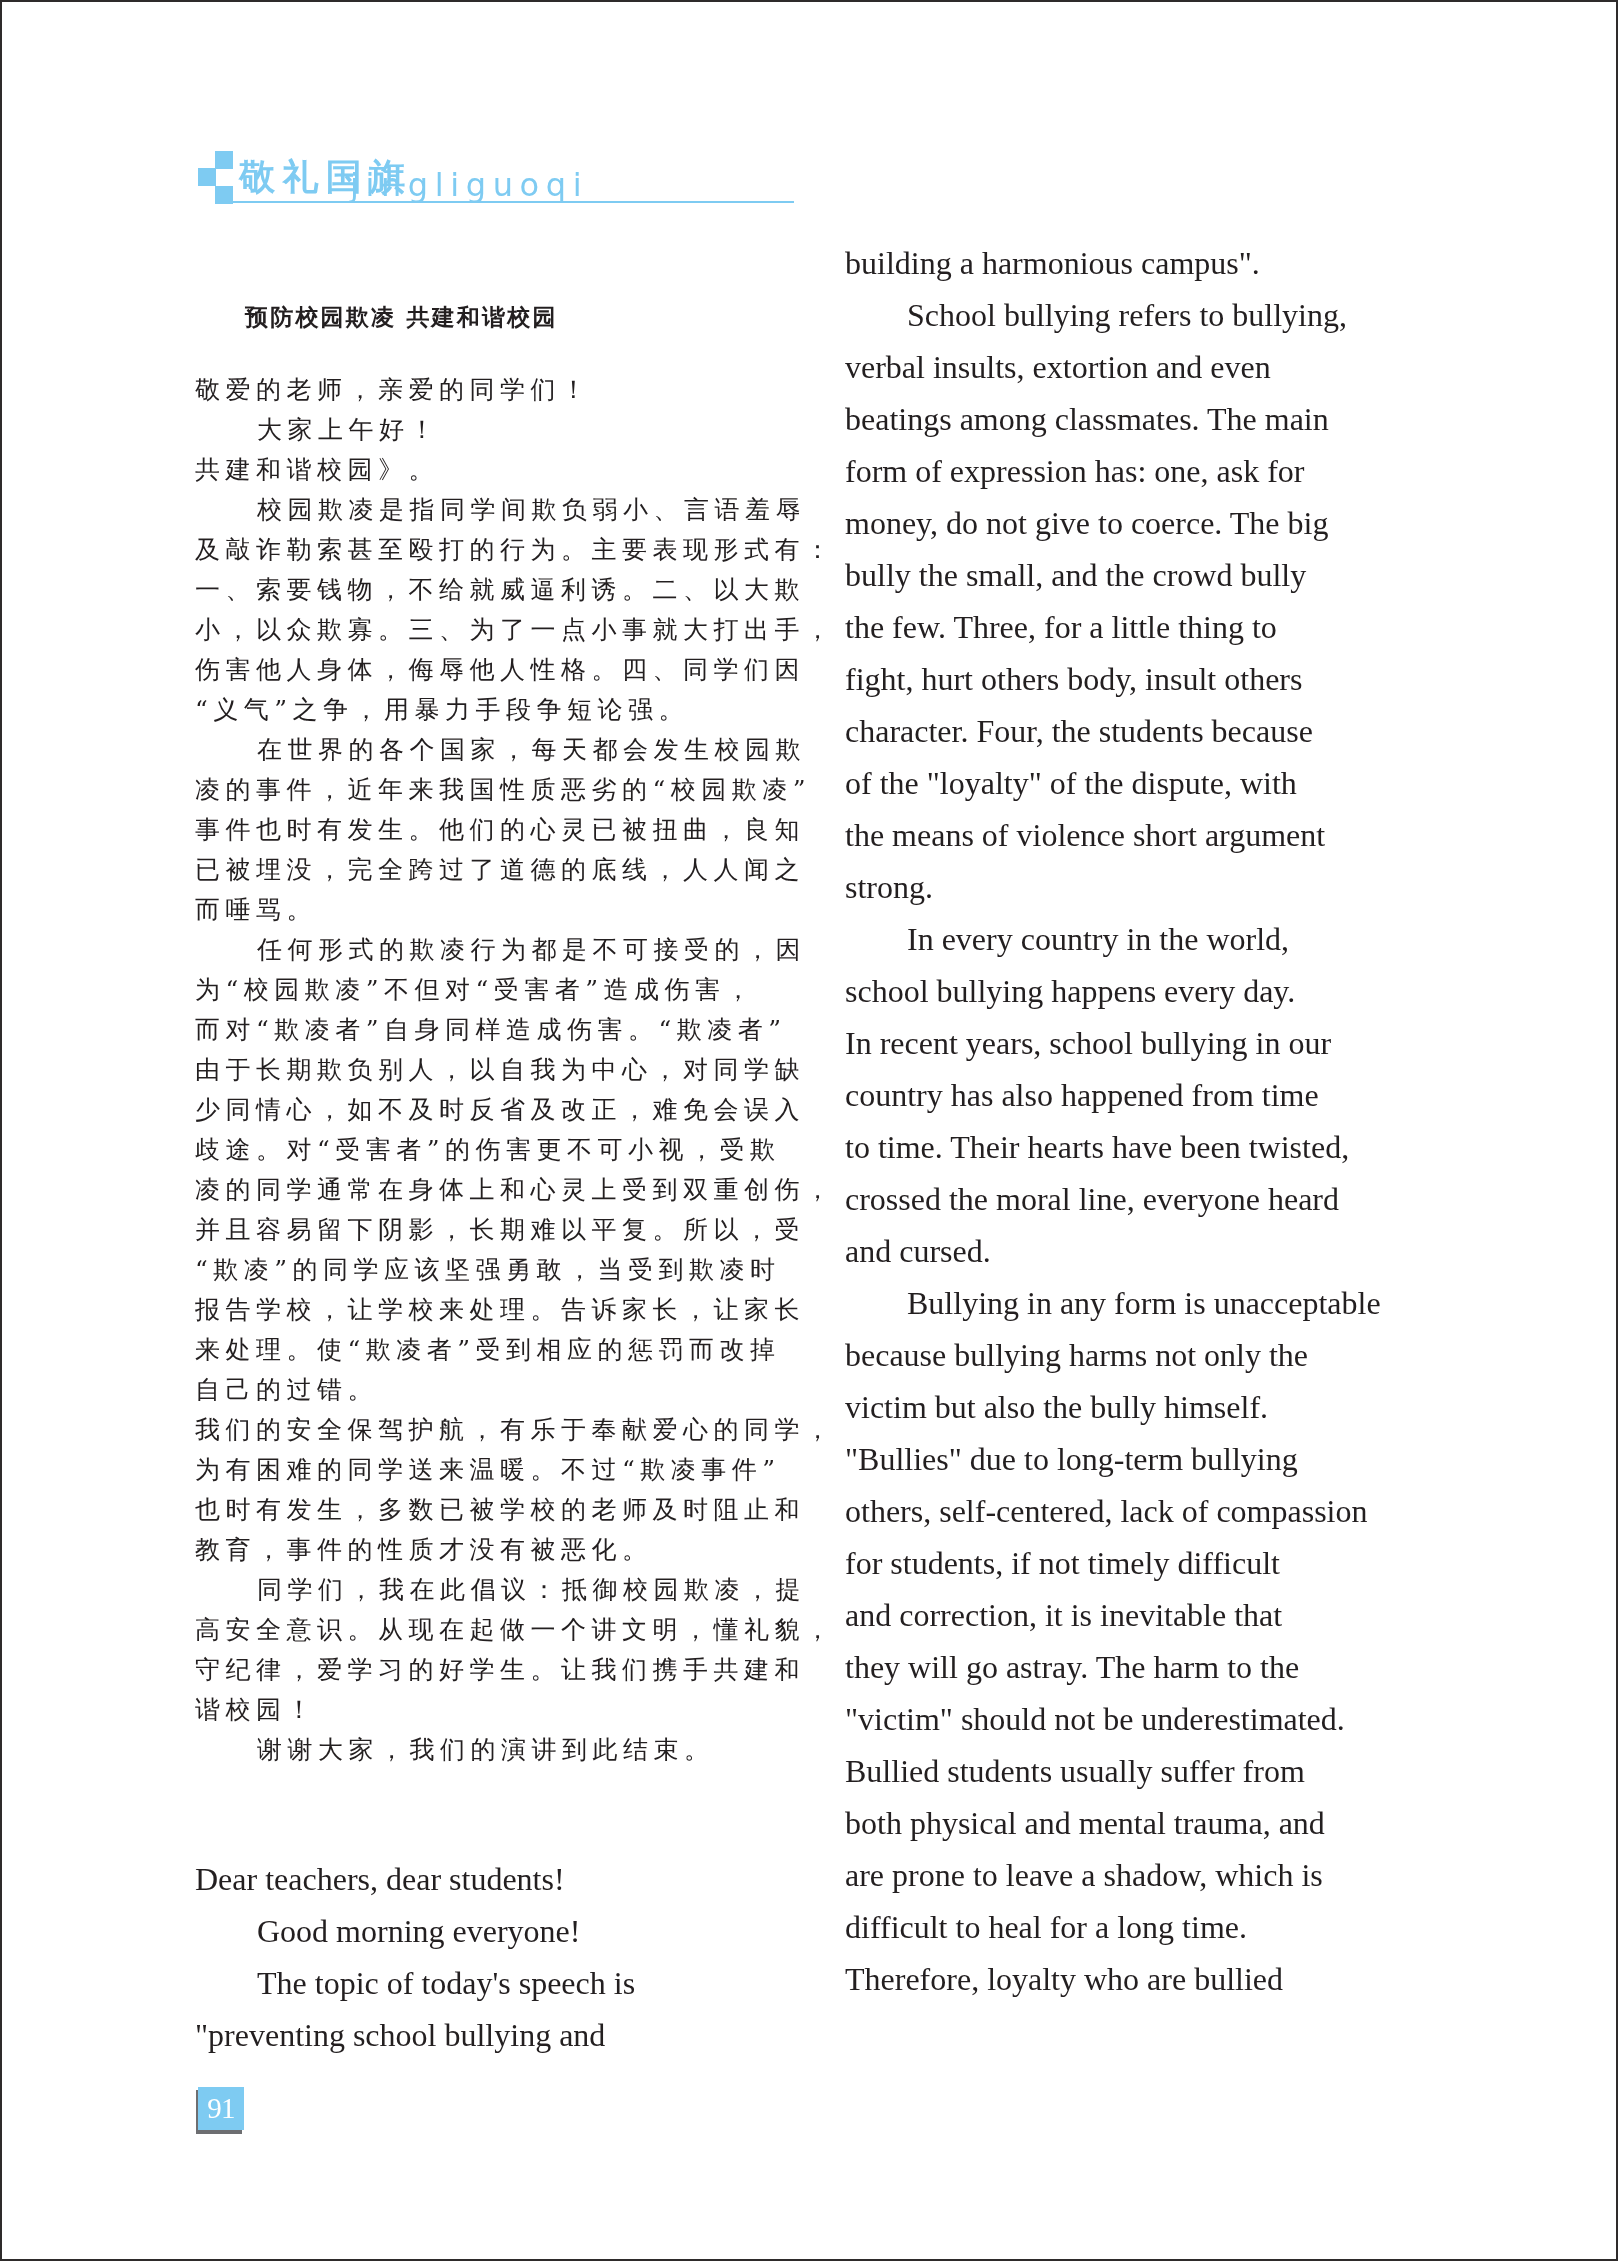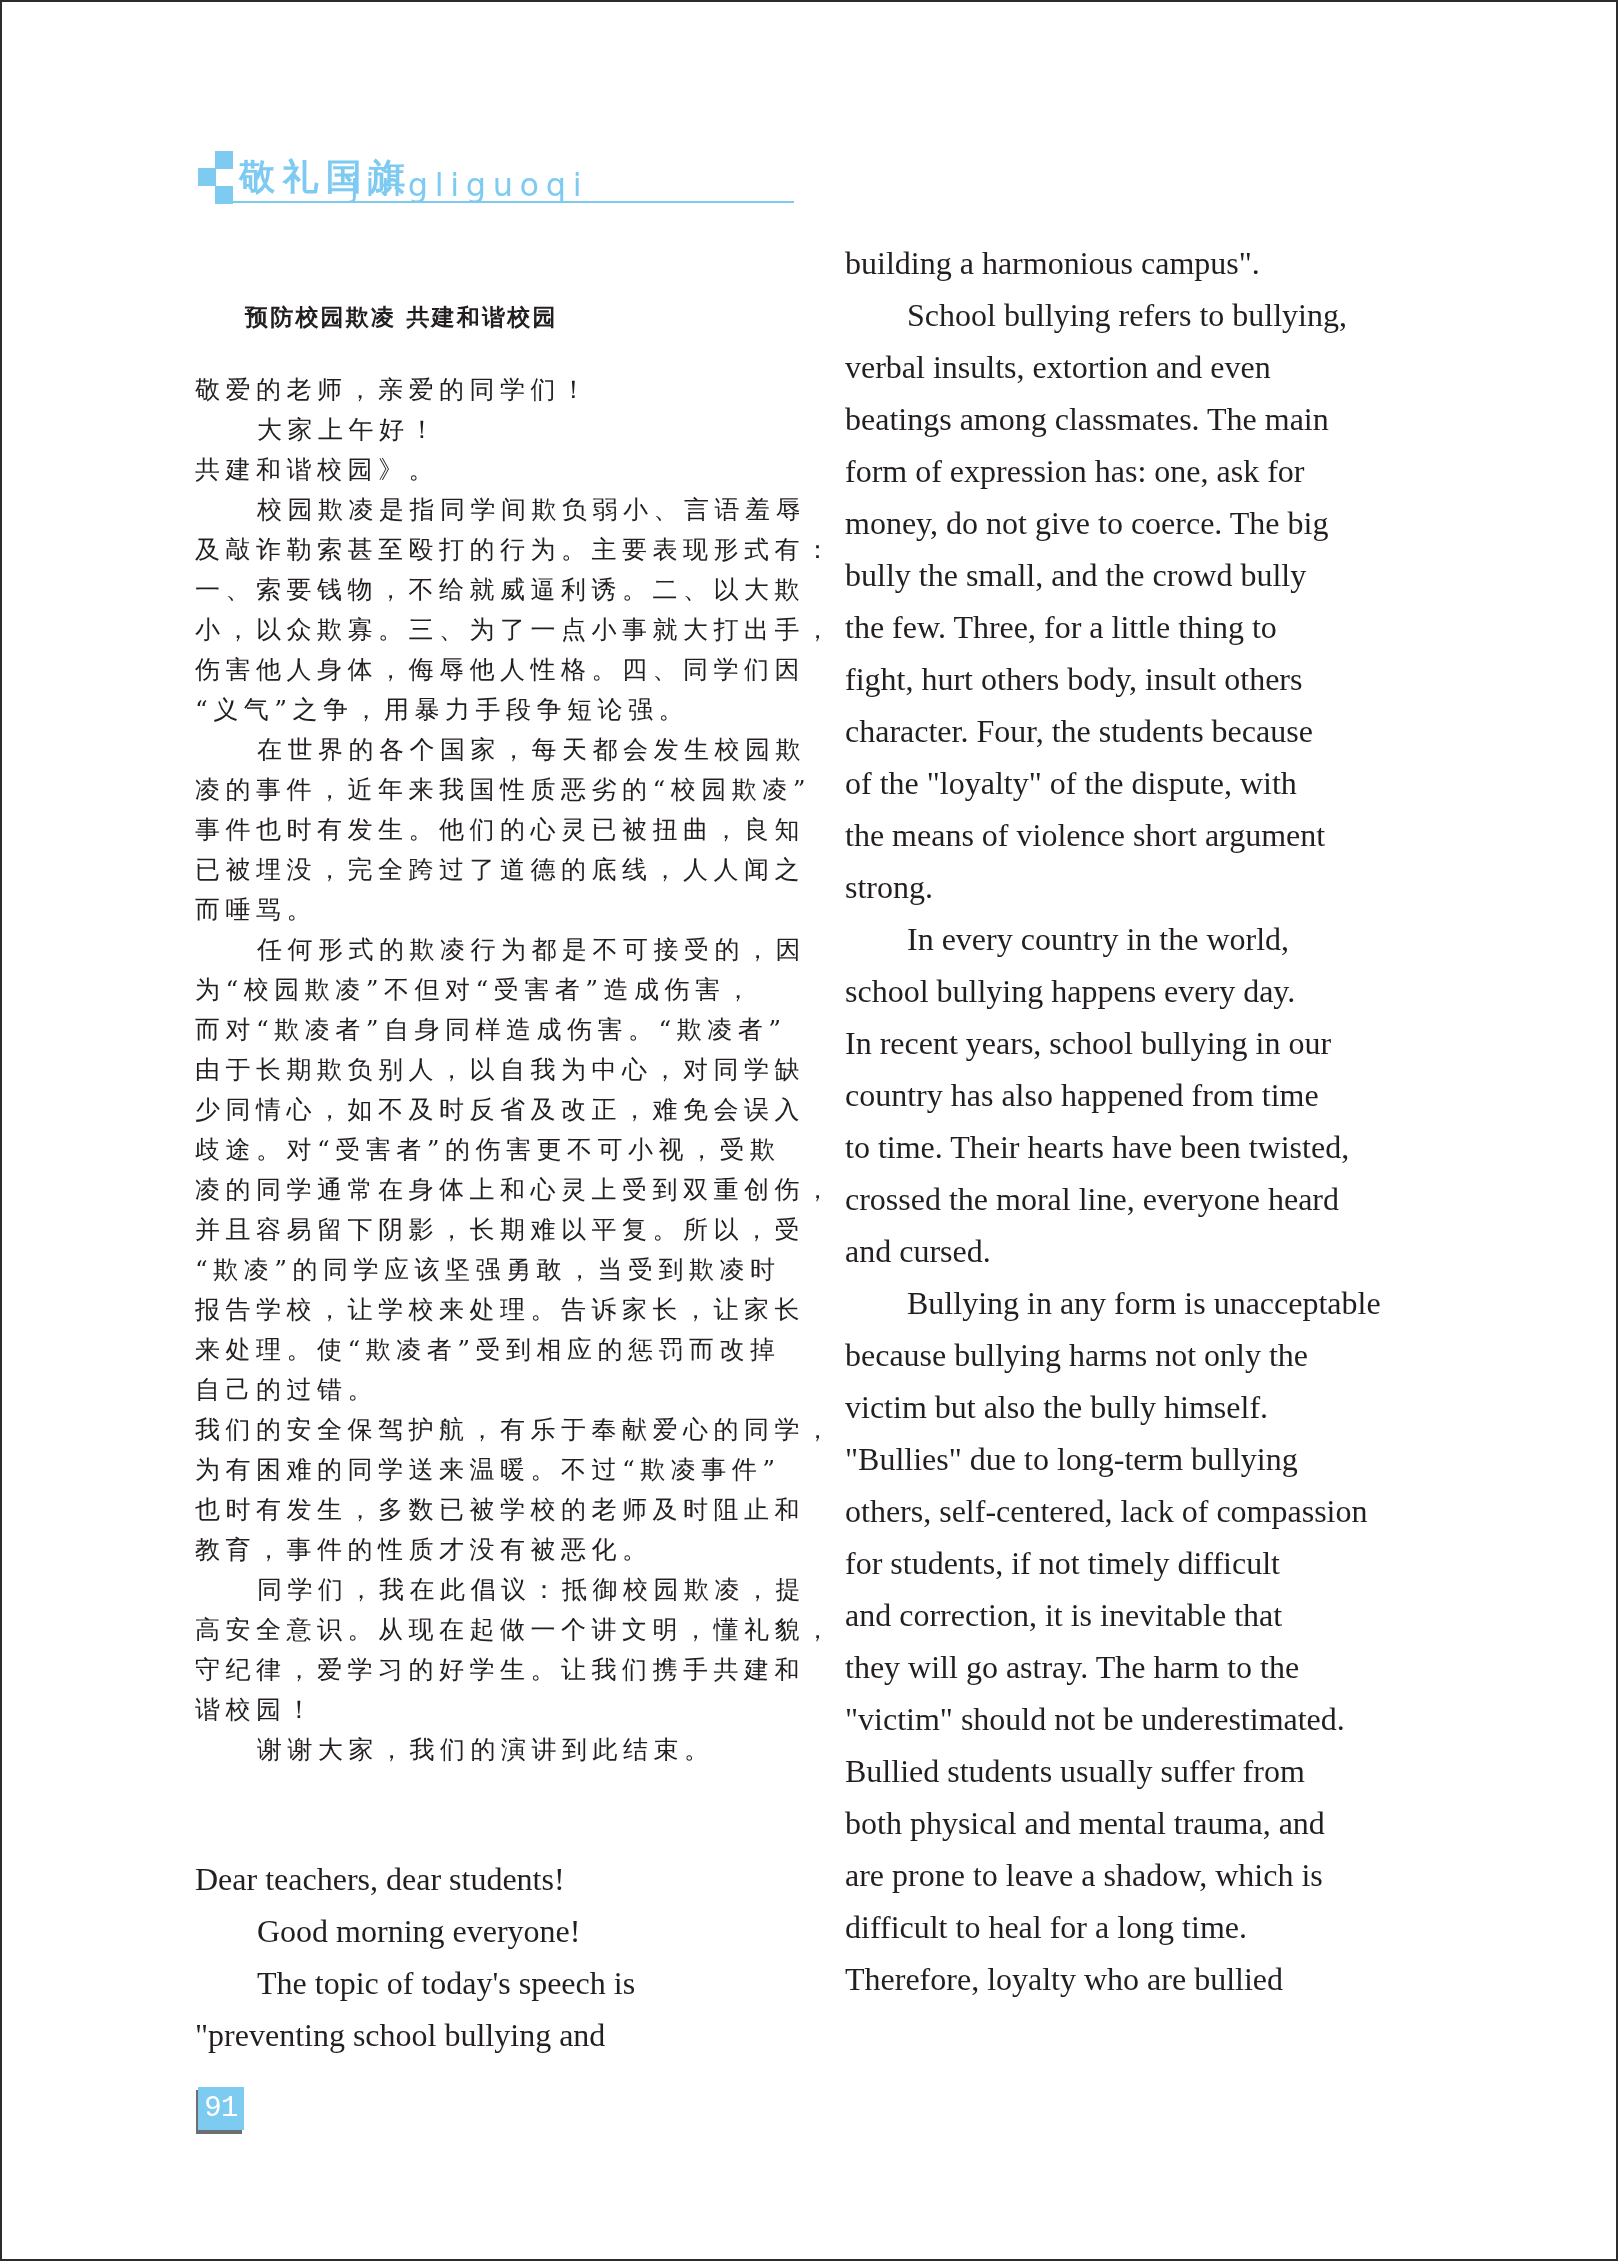--- a/index.html
+++ b/index.html
@@ -80,21 +80,21 @@
   
   .pgnum-shadow {
     position: absolute; left: 194px; top: 2088px;
     width: 46px; height: 44px;
     background: #6d6e71;
   }
   .pgnum {
     position: absolute; left: 196px; top: 2085px;
     width: 46px; height: 43px;
     color: #ffffff;
-    font-family: Liberation Mono, monospace;
+    font-family: Liberation Serif, serif;
     font-size: 29px;
     line-height: 43px;
     text-align: center;
     letter-spacing: -0.7px;
   }
 </style>
 </head>
 <body>
 
 <div class="page-frame">

